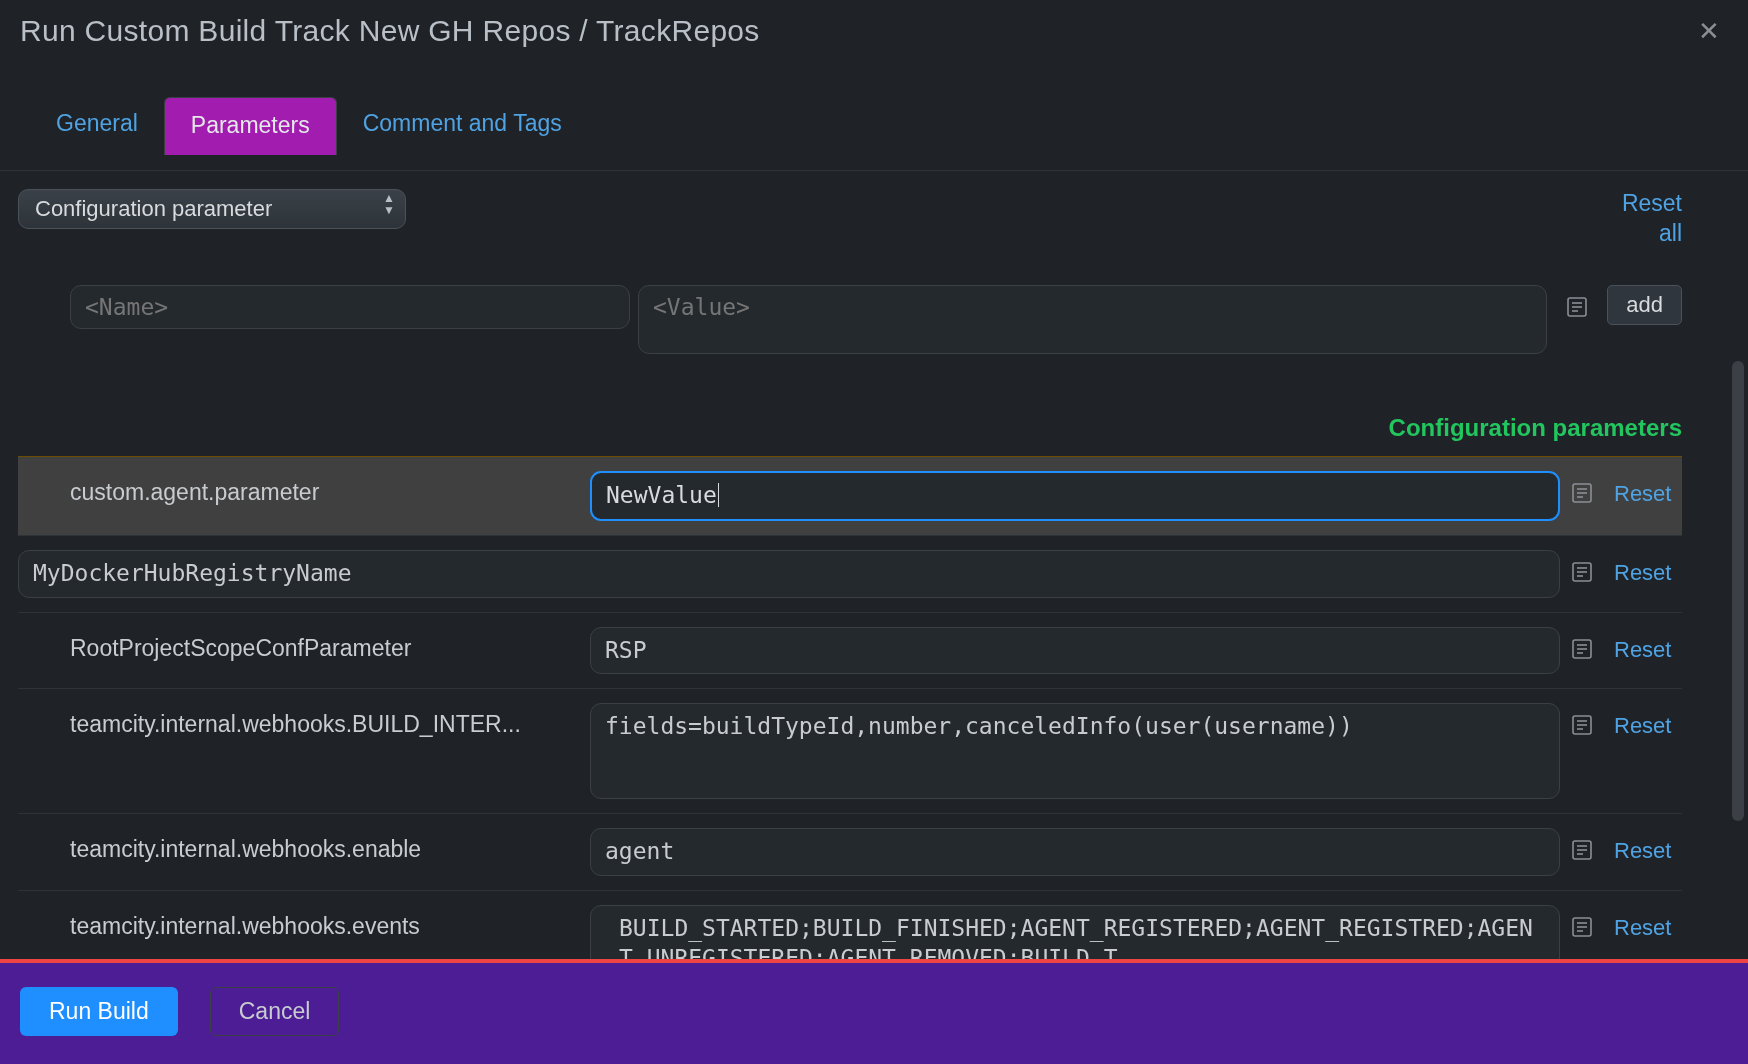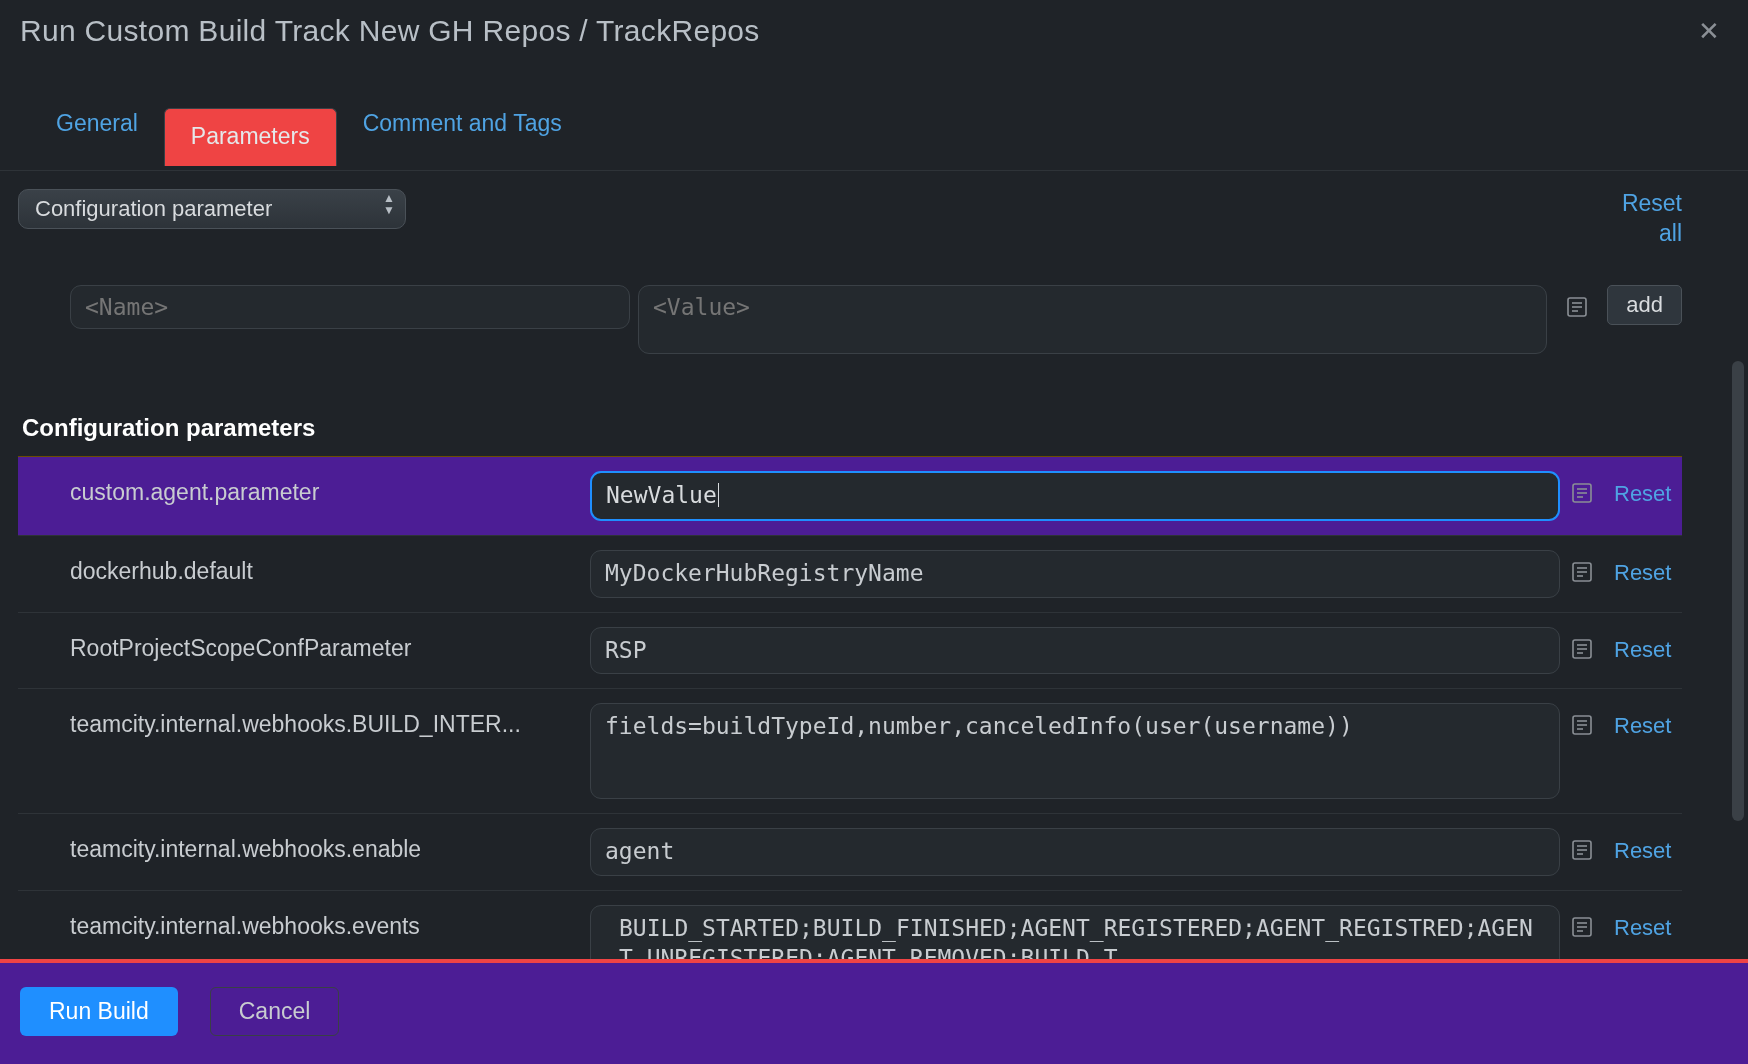--- a/index.html
+++ b/index.html
@@ -2,38 +2,38 @@
 <html><head>
 <meta charset="utf-8">
 <style>
   * { box-sizing: border-box; margin: 0; padding: 0; }
   html, body { width: 1748px; height: 1064px; background: #1f2328; font-family: -apple-system, BlinkMacSystemFont, "Segoe UI", Arial, sans-serif; color: #c8ccd0; overflow: hidden; }
   .dialog { width: 100%; height: 100%; display: flex; flex-direction: column; }
   .titlebar { display: flex; align-items: center; justify-content: space-between; padding: 14px 28px 14px 20px; font-size: 30px; font-weight: 300; color: #b8bfc6; letter-spacing: 0.3px; }
   .close-x { font-size: 26px; color: #8a8f95; cursor: pointer; line-height: 1; font-weight: 300; }
   .tabs { display: flex; padding: 34px 30px 16px 30px; border-bottom: 1px solid #2e3338; gap: 0; }
   .tab { padding: 14px 26px 16px 26px; font-size: 23px; color: #4fa3e3; cursor: pointer; }
-  .tab.active { background: #ef4444; color: #e5e8ea; border: 1px solid #3a4046; border-bottom: none; border-radius: 6px 6px 0 0; position: relative; top: 12px; }
+  .tab.active { background: #a21caf; color: #e5e8ea; border: 1px solid #3a4046; border-bottom: none; border-radius: 6px 6px 0 0; position: relative; top: 1px; }
   .content { flex: 1; padding: 18px 30px 0 18px; overflow-y: auto; }
   .scroll-inner { padding-right: 36px; }
   .scrollbar { position: absolute; right: 4px; top: 190px; width: 12px; height: 460px; background: #3a4046; border-radius: 6px; }
   .top-row { display: flex; align-items: flex-start; }
   .select-wrap { position: relative; width: 388px; height: 40px; background: linear-gradient(#3a4148,#2d3339); border: 1px solid #4a5158; border-radius: 10px; display: flex; align-items: center; padding: 0 16px; font-size: 22px; color: #d8dbde; cursor: pointer; }
   .select-arrows { position: absolute; right: 10px; top: 4px; display: flex; flex-direction: column; line-height: 8px; font-size: 12px; color: #b8bfc6; gap: 4px; }
   .reset-all { margin-left: auto; color: #4fa3e3; font-size: 23px; text-align: right; line-height: 1.3; cursor: pointer; }
   .add-row { display: flex; align-items: flex-start; margin-top: 36px; padding-left: 52px; gap: 8px; }
   .name-input, .value-input, .param-value { background: #24292e; border: 1px solid #3a4046; border-radius: 11px; color: #a0a6ac; font-size: 23px; padding: 8px 14px; font-family: ui-monospace, Menlo, Consolas, monospace; resize: none; }
   .name-input { width: 560px; height: 44px; }
   .value-input { flex: 1; height: 69px; }
   .edit-icon { width: 24px; height: 24px; margin: 10px 10px 0 10px; flex-shrink: 0; cursor: pointer; }
   .edit-icon svg { width: 24px; height: 24px; }
   .add-btn { background: #2f363d; border: 1px solid #4a5158; border-radius: 5px; color: #d8dbde; font-size: 22px; padding: 6px 18px; cursor: pointer; height: 40px; }
-  .section-heading { font-size: 24px; font-weight: 700; color: #ffffff; margin: 60px 0 14px 4px; }
+  .section-heading { font-size: 24px; font-weight: 700; color: #22c55e; margin: 60px 0 14px 4px; text-align: right; }
   .param-row { display: flex; align-items: flex-start; padding: 14px 0; border-top: 1px solid #2e3338; }
-  .param-row.highlight { background: #4c1d95; border-top-color: #6b4d00; }
+  .param-row.highlight { background: #404040; border-top-color: #6b4d00; }
   .param-name { width: 572px; padding-left: 52px; font-size: 23px; color: #c8ccd0; padding-top: 8px; white-space: nowrap; overflow: hidden; text-overflow: ellipsis; }
   .param-value { flex: 1; color: #c8ccd0; min-height: 42px; line-height: 1.3; word-break: break-all; }
   .param-value.active { border: 2px solid #1f8fff; color: #d8dbde; }
   .param-value.multi { height: 96px; }
   .param-value.clipped { height: 80px; overflow: hidden; padding-left: 28px; }
   .reset-link { width: 78px; flex-shrink: 0; color: #4fa3e3; font-size: 22px; padding-top: 10px; padding-left: 10px; cursor: pointer; }
   .footer { display: flex; gap: 32px; padding: 24px 36px 28px 20px; border-top: 4px solid #ef4444; background: #4c1d95; }
   .btn { border-radius: 6px; font-size: 23px; padding: 10px 28px; cursor: pointer; border: 1px solid transparent; }
   .btn.primary { background: #1f8fff; color: #fff; }
   .btn.secondary { background: transparent; border: 1px solid #3a4046; color: #c8ccd0; }
@@ -92,21 +92,20 @@
             <div class="param-value active"><span class="cursor-caret">NewValue</span></div>
             <span class="edit-icon"><svg viewBox="0 0 24 24" fill="none" stroke="#8a8f95" stroke-width="1.6">
                 <rect x="3" y="3" width="18" height="18" rx="2"></rect>
                 <line x1="7" y1="8" x2="17" y2="8"></line>
                 <line x1="7" y1="12" x2="17" y2="12"></line>
                 <line x1="7" y1="16" x2="13" y2="16"></line>
               </svg></span>
             <span class="reset-link">Reset</span>
           </div>
           <div class="param-row">
-            <div class="param-name">dockerhub.default</div>
             <div class="param-value">MyDockerHubRegistryName</div>
             <span class="edit-icon"><svg viewBox="0 0 24 24" fill="none" stroke="#8a8f95" stroke-width="1.6">
                 <rect x="3" y="3" width="18" height="18" rx="2"></rect>
                 <line x1="7" y1="8" x2="17" y2="8"></line>
                 <line x1="7" y1="12" x2="17" y2="12"></line>
                 <line x1="7" y1="16" x2="13" y2="16"></line>
               </svg></span>
             <span class="reset-link">Reset</span>
           </div>
           <div class="param-row">

